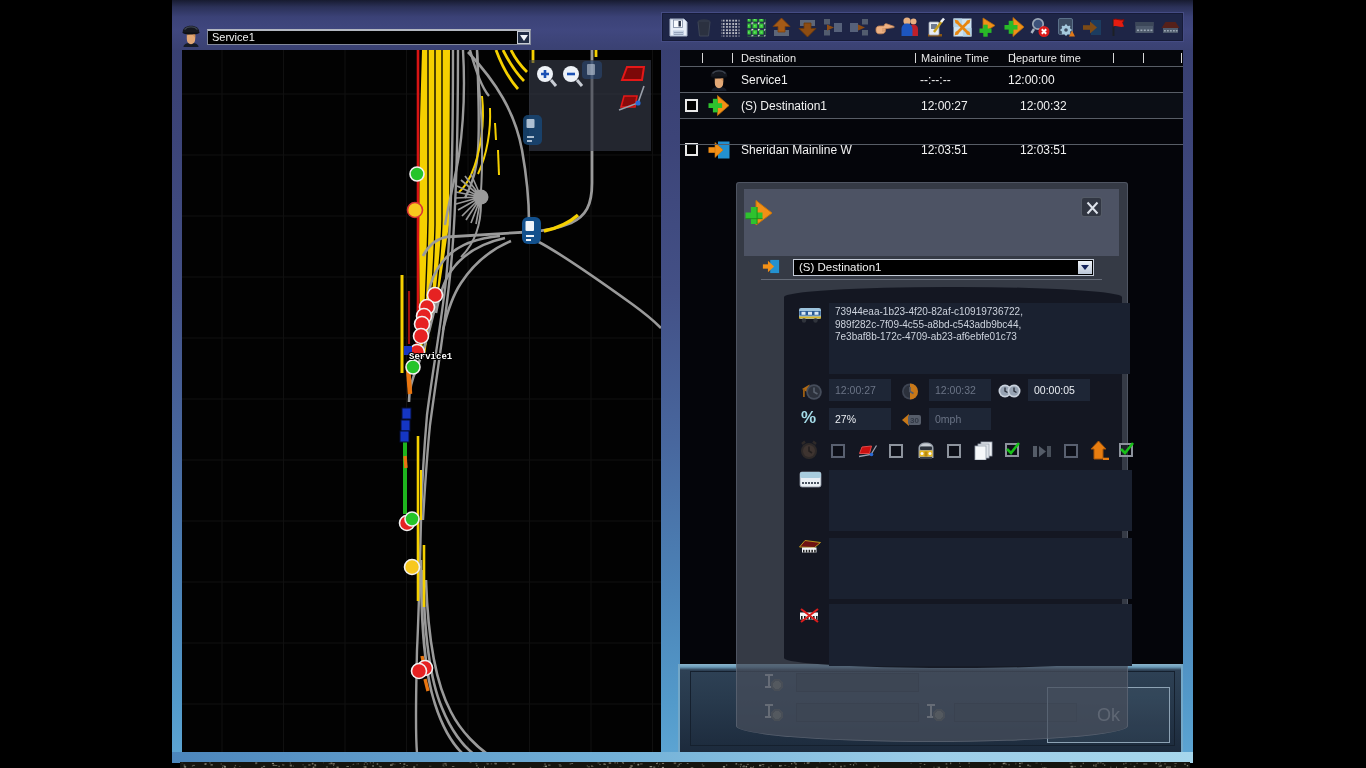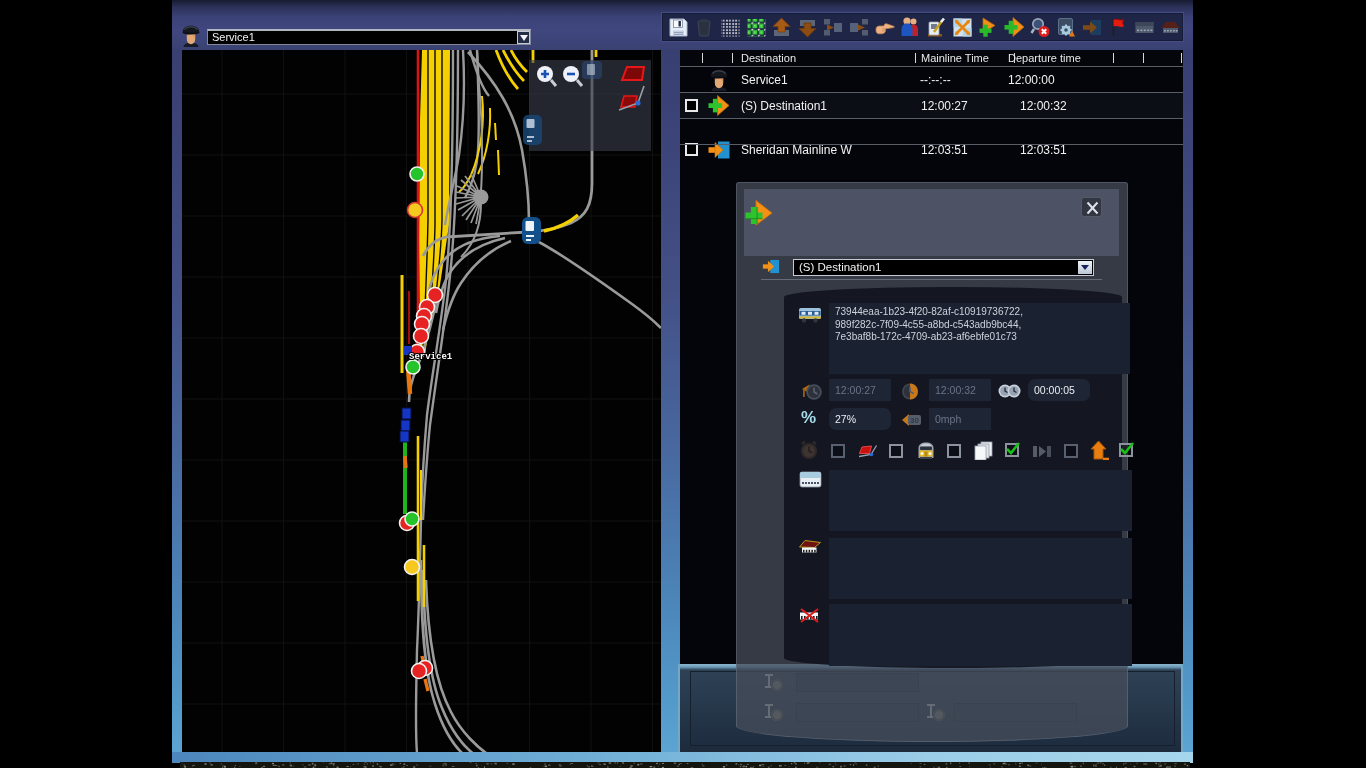--- a/index.html
+++ b/index.html
@@ -52,21 +52,21 @@
   #dlgx { position:absolute; left:345px; top:15px; width:21px; height:20px; background:rgba(42,47,58,0.8); border:1px solid rgba(98,105,118,0.7); border-radius:3px; }
   #dbody { position:absolute; left:12px; top:105px; width:338px; height:381px;
     background:rgba(17,21,31,0.92); border-radius:48% / 10px;margin-left:36px; }
   #ddrop { position:absolute; left:57px; top:77px; width:301px; height:17px; background:#000;
     border:1px solid #c3cad6; color:#f2f2f2; font-size:11.5px; line-height:15px; padding-left:5px; }
   #ddrop .btn { position:absolute; right:1px; top:1px; width:14px; height:13px; background:linear-gradient(180deg,#eef2f7,#bcc7d7); }
   #ddrop .btn:after { content:""; position:absolute; left:3px; top:4px; border-left:4px solid transparent; border-right:4px solid transparent; border-top:5px solid #15235a; }
   #ddivider { position:absolute; left:25px; top:97px; width:341px; height:1px; background:rgba(175,182,195,0.4); }
   .dta { position:absolute; background:#1a2130; }
   .dfield { position:absolute; width:62px; height:22px; background:#1e2636; font-size:10.5px; line-height:22px; padding-left:6px; }
-  .gray { color:#6b7486; } .white { color:#eaedf2;border-radius:7px; }
+  .gray { color:#6b7486; } .white { color:#eaedf2; }
   .dcb { position:absolute; width:14px; height:14px; border:2px solid #8d939d; background:rgba(5,8,14,0.5); }
   .dcb.dim { border-color:#596070; }
   .dicon { position:absolute; }
   #guid { position:absolute; left:45px; top:16px; width:301px; height:71px; background:#1a2130;
     color:#cdd3dd; font-size:10px; line-height:12.5px; padding:3px 0 0 6px; }
   #texture { position:absolute; left:180px; top:762px; width:1010px; height:6px; overflow:hidden; }
   #texture svg { display:block; }
 </style>
 </head>
 <body>
@@ -434,20 +434,21 @@
     </div>
     <div id="bpanel">
       <div class="inner"></div>
       <div class="pig" style="left:84px;top:8px"></div>
       <div class="pfield" style="left:116px;top:9px;width:123px"></div>
       <div class="pig" style="left:84px;top:38px"></div>
       <div class="pfield" style="left:116px;top:39px;width:123px"></div>
       <div class="pig" style="left:246px;top:38px"></div>
       <div class="pfield" style="left:274px;top:39px;width:123px"></div>
     </div>
+    <div id="okbtn">Ok</div>
     <div id="dlg">
       <div id="dlghead">
         <svg style="position:absolute;left:1px;top:10px" width="29" height="31" viewBox="0 0 29 31">
           <polygon points="11,1.5 27,14 11,26" fill="#f39016" stroke="#c87408" stroke-width="1"></polygon>
           <rect x="0.5" y="13.5" width="17" height="6.2" fill="#2ec22e"></rect>
             <rect x="5.9" y="8" width="6.2" height="17" fill="#2ec22e"></rect>
           <path d="M0.5,19.7 h17 M12.1,8 v17" stroke="#1a8a1a" stroke-width="0.9" fill="none"></path>
         </svg>
       </div>
       <div id="dlgx">

